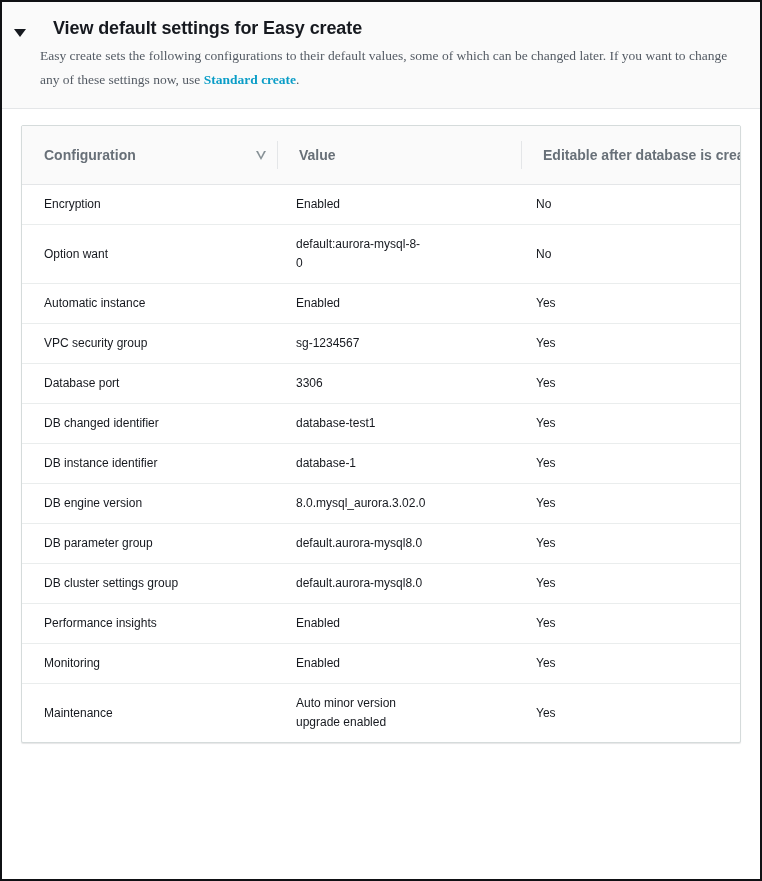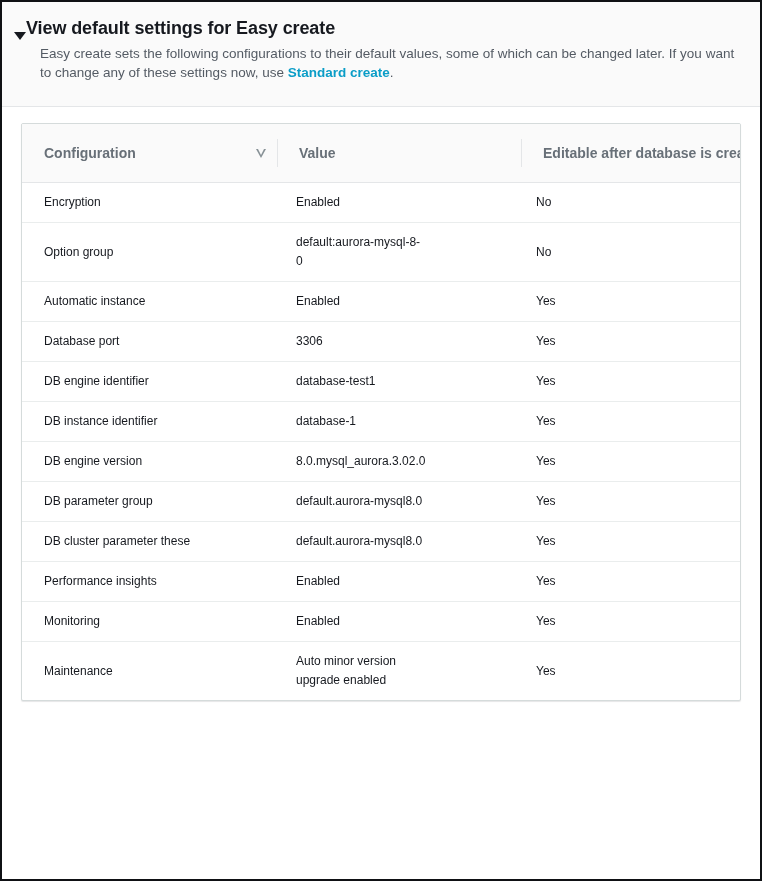--- a/index.html
+++ b/index.html
@@ -27,22 +27,22 @@
   
   .section-head {
     box-sizing: border-box;
     background: #fafafa;
     border-bottom: 1px solid #e4e6e8;
     padding: 14px 20px 16px 12px;
   }
 
   .section-title-row {
     display: flex;
-    align-items: flex-end;
-    gap: 0;
+    align-items: center;
+    gap: 27px;
   }
 
   .caret {
     flex: none;
     width: 0;
     height: 0;
     margin-top: 9px;
     border-left: 6px solid transparent;
     border-right: 6px solid transparent;
     border-top: 8px solid #16191f;
@@ -51,25 +51,26 @@
 
   .section-title {
     font-size: 18px;
     font-weight: bold;
     color: #16191f;
     letter-spacing: -0.1px;
     line-height: 24px;
   }
 
   .section-desc {
-    margin: 4px 0 8px 26px;
+    margin: 4px 0 0 26px;
     font-size: 13.5px;
-    line-height: 19px;
+    line-height: 24px;
     color: #545b64;
     max-width: 706px;
+    font-family: Liberation Serif, serif;
   }
 
   .link {
     color: #0a9dc7;
     font-weight: bold;
     text-decoration: none;
     cursor: pointer;
   }
 
   
@@ -217,42 +218,49 @@
       </thead>
       <tbody id="tbody">
           <tr>
             <td class="cell-config">Encryption</td>
             <td class="cell-value">
               <span class="wrap-val">Enabled</span>
             </td>
             <td class="cell-editable">No</td>
           </tr>
           <tr>
-            <td class="cell-config">Option group</td>
+            <td class="cell-config">Option want</td>
             <td class="cell-value">
               <span class="wrap-val">default:aurora-mysql-8-0</span>
             </td>
             <td class="cell-editable">No</td>
           </tr>
           <tr>
             <td class="cell-config">Automatic instance</td>
             <td class="cell-value">
               <span class="wrap-val">Enabled</span>
             </td>
             <td class="cell-editable">Yes</td>
           </tr>
           <tr>
+            <td class="cell-config">VPC security group</td>
+            <td class="cell-value">
+              <span class="wrap-val">sg-1234567</span>
+            </td>
+            <td class="cell-editable">Yes</td>
+          </tr>
+          <tr>
             <td class="cell-config">Database port</td>
             <td class="cell-value">
               <span class="wrap-val">3306</span>
             </td>
             <td class="cell-editable">Yes</td>
           </tr>
           <tr>
-            <td class="cell-config">DB engine identifier</td>
+            <td class="cell-config">DB changed identifier</td>
             <td class="cell-value">
               <span class="wrap-val">database-test1</span>
             </td>
             <td class="cell-editable">Yes</td>
           </tr>
           <tr>
             <td class="cell-config">DB instance identifier</td>
             <td class="cell-value">
               <span class="wrap-val">database-1</span>
             </td>
@@ -266,21 +274,21 @@
             <td class="cell-editable">Yes</td>
           </tr>
           <tr>
             <td class="cell-config">DB parameter group</td>
             <td class="cell-value">
               <span class="wrap-val">default.aurora-mysql8.0</span>
             </td>
             <td class="cell-editable">Yes</td>
           </tr>
           <tr>
-            <td class="cell-config">DB cluster parameter these</td>
+            <td class="cell-config">DB cluster settings group</td>
             <td class="cell-value">
               <span class="wrap-val">default.aurora-mysql8.0</span>
             </td>
             <td class="cell-editable">Yes</td>
           </tr>
           <tr>
             <td class="cell-config">Performance insights</td>
             <td class="cell-value">
               <span class="wrap-val">Enabled</span>
             </td>

